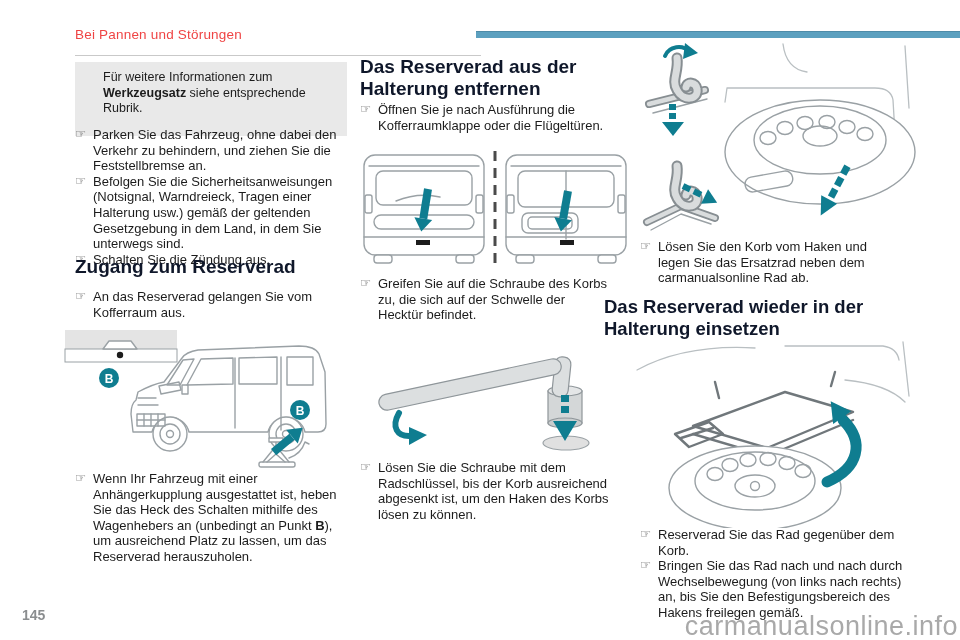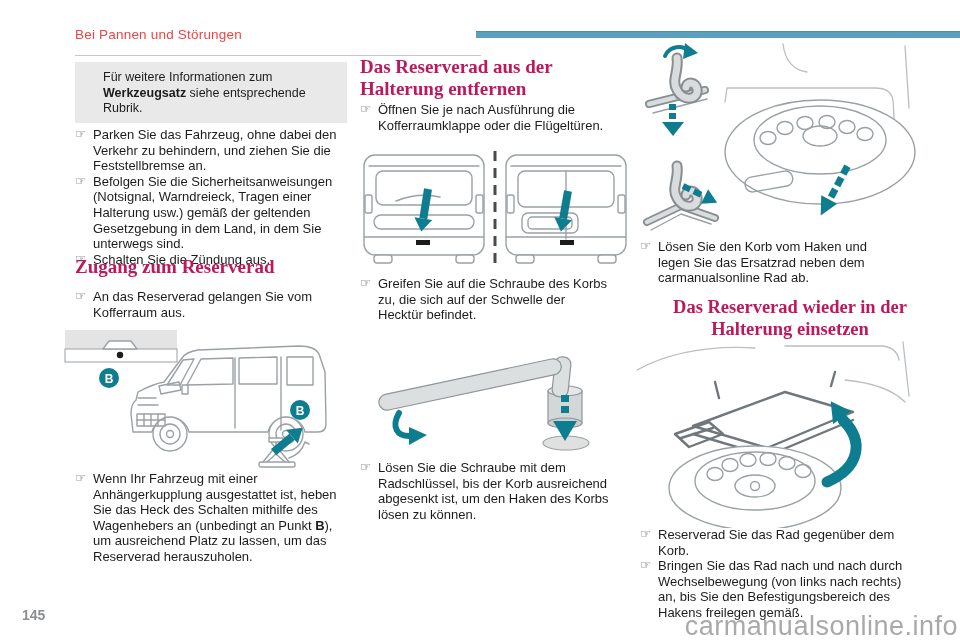--- a/index.html
+++ b/index.html
@@ -6,48 +6,48 @@
   html,body { width:960px; height:640px; }
   body { position:relative; overflow:hidden; background:#ffffff;
          font-family:"Liberation Sans", sans-serif; color:#1c1c1c; }
   .abs { position:absolute; }
 
   .header-title { left:75px; top:27px; font-size:13.5px; color:#ef4444; letter-spacing:.2px; }
   .header-rule  { left:75px; top:55px; width:406px; height:1px; background:#c9c9c9; }
   .header-bar   { left:476px; top:31px; width:484px; height:7px; background:#5ca0bf; border-top:1px solid #4e8ba8; }
 
   .infobox { left:75px; top:62px; width:272px; background:#e9e9e9;
-             padding:8px 8px 6px 28px; font-size:12.5px; line-height:15.5px; }
+             padding:8px 8px 19px 28px; font-size:12.5px; line-height:15.5px; }
   .info-i  { position:absolute; left:11px; top:10px; }
   .info-i .dot  { width:6px; height:6px;  background:#2e9ad5; margin-bottom:2px; }
   .info-i .stem { width:6px; height:13px; background:#2e9ad5; }
 
   .bullet { display:flex; font-size:13px; line-height:15.6px; }
   .bullet .bg { flex:0 0 18px; color:#4a4a4a; font-size:12.5px; }
   .bullet .bt { flex:1; }
 
-  .h2 { font-size:19px; line-height:22px; font-weight:700; color:#be185d;font-family:Liberation Serif, serif; }
+  .h2 { font-size:19px; line-height:22px; font-weight:700; color:#0f172a; }
   .h2.small { font-size:18.5px; }
 
   .c1-steps   { left:75px;  top:127px; width:274px; }
   .c1-head    { left:75px;  top:256px; width:274px; }
   .c1-access  { left:75px;  top:289px; width:274px; }
   .ill-van    { left:63px;  top:328px; width:284px; height:142px; }
   .c1-jack    { left:75px;  top:471px; width:262px; }
 
   .c2-head    { left:360px; top:56px;  width:250px; }
   .c2-open    { left:360px; top:102px; width:252px; }
   .ill-rears  { left:360px; top:149px; width:270px; height:122px; }
   .c2-reach   { left:360px; top:276px; width:252px; }
   .ill-brace  { left:365px; top:333px; width:270px; height:128px; }
   .c2-loosen  { left:360px; top:460px; width:252px; }
 
   .ill-hooks  { left:635px; top:42px;  width:290px; height:196px; }
   .c3-unhook  { left:640px; top:239px; width:262px; }
-  .c3-head    { left:640px; top:296px; width:300px;text-align:center; }
+  .c3-head    { left:604px; top:296px; width:300px; }
   .ill-basket { left:635px; top:340px; width:290px; height:188px; }
   .c3-steps   { left:640px; top:527px; width:282px; }
 
   .pagenum   { left:22px; top:607px; font-size:14px; font-weight:700; color:#8a8d8f; }
   .watermark { right:2px; top:611px; font-size:27px; color:#a9a9a9; letter-spacing:.5px; white-space:nowrap; }
 
   svg { display:block; width:100%; height:100%; }
   .ln   { fill:none; stroke:#9aa1a5; stroke-width:1.4; stroke-linejoin:round; stroke-linecap:round; }
   .lnw  { fill:#ffffff; stroke:#9aa1a5; stroke-width:1.4; stroke-linejoin:round; }
   .lt   { fill:none; stroke:#b9bfc2; stroke-width:1.3; stroke-linecap:round; }

